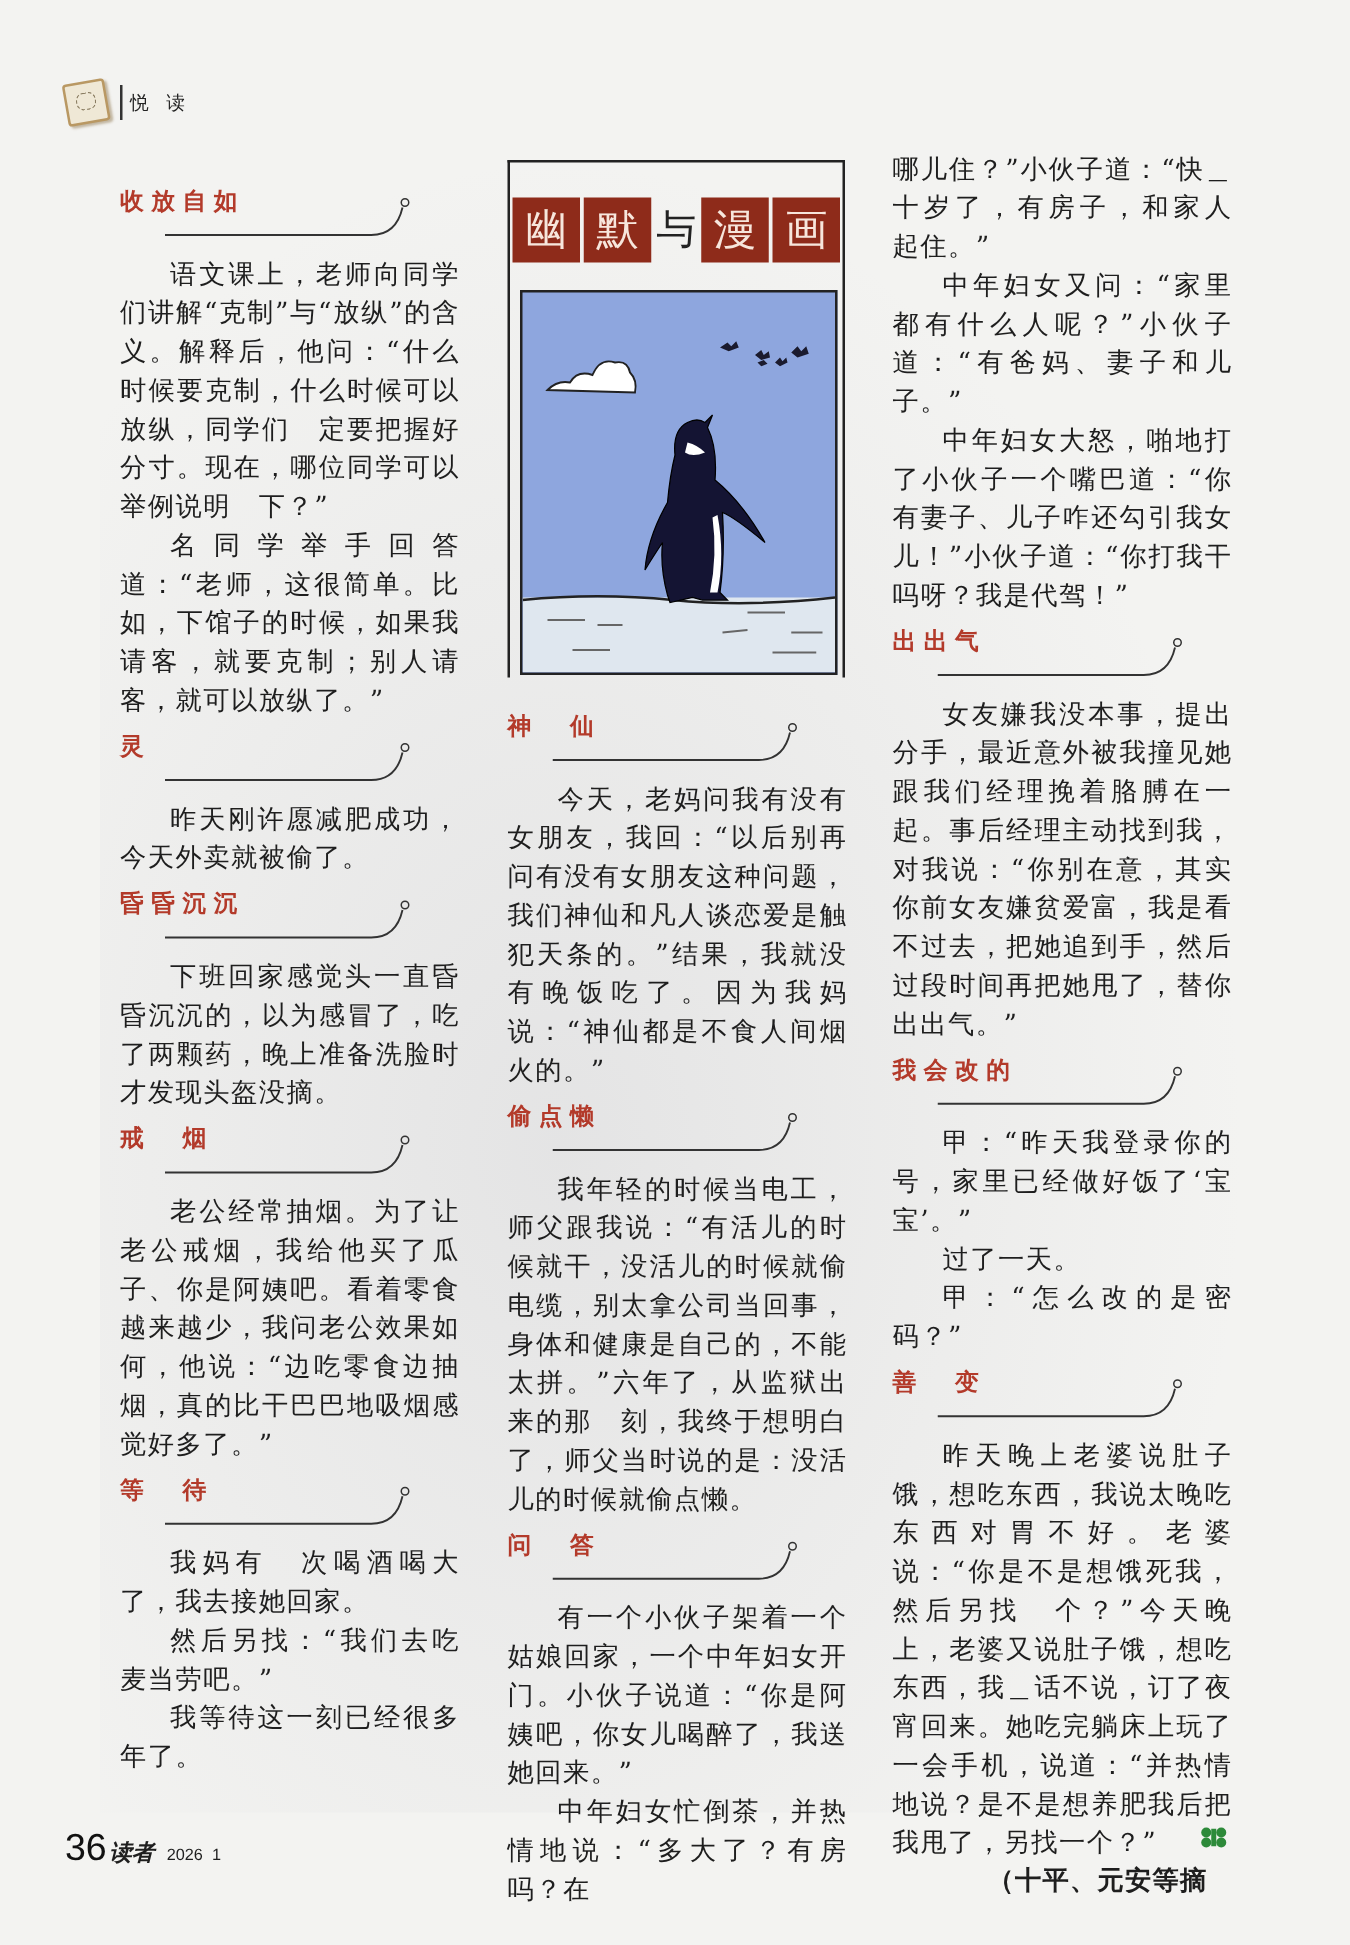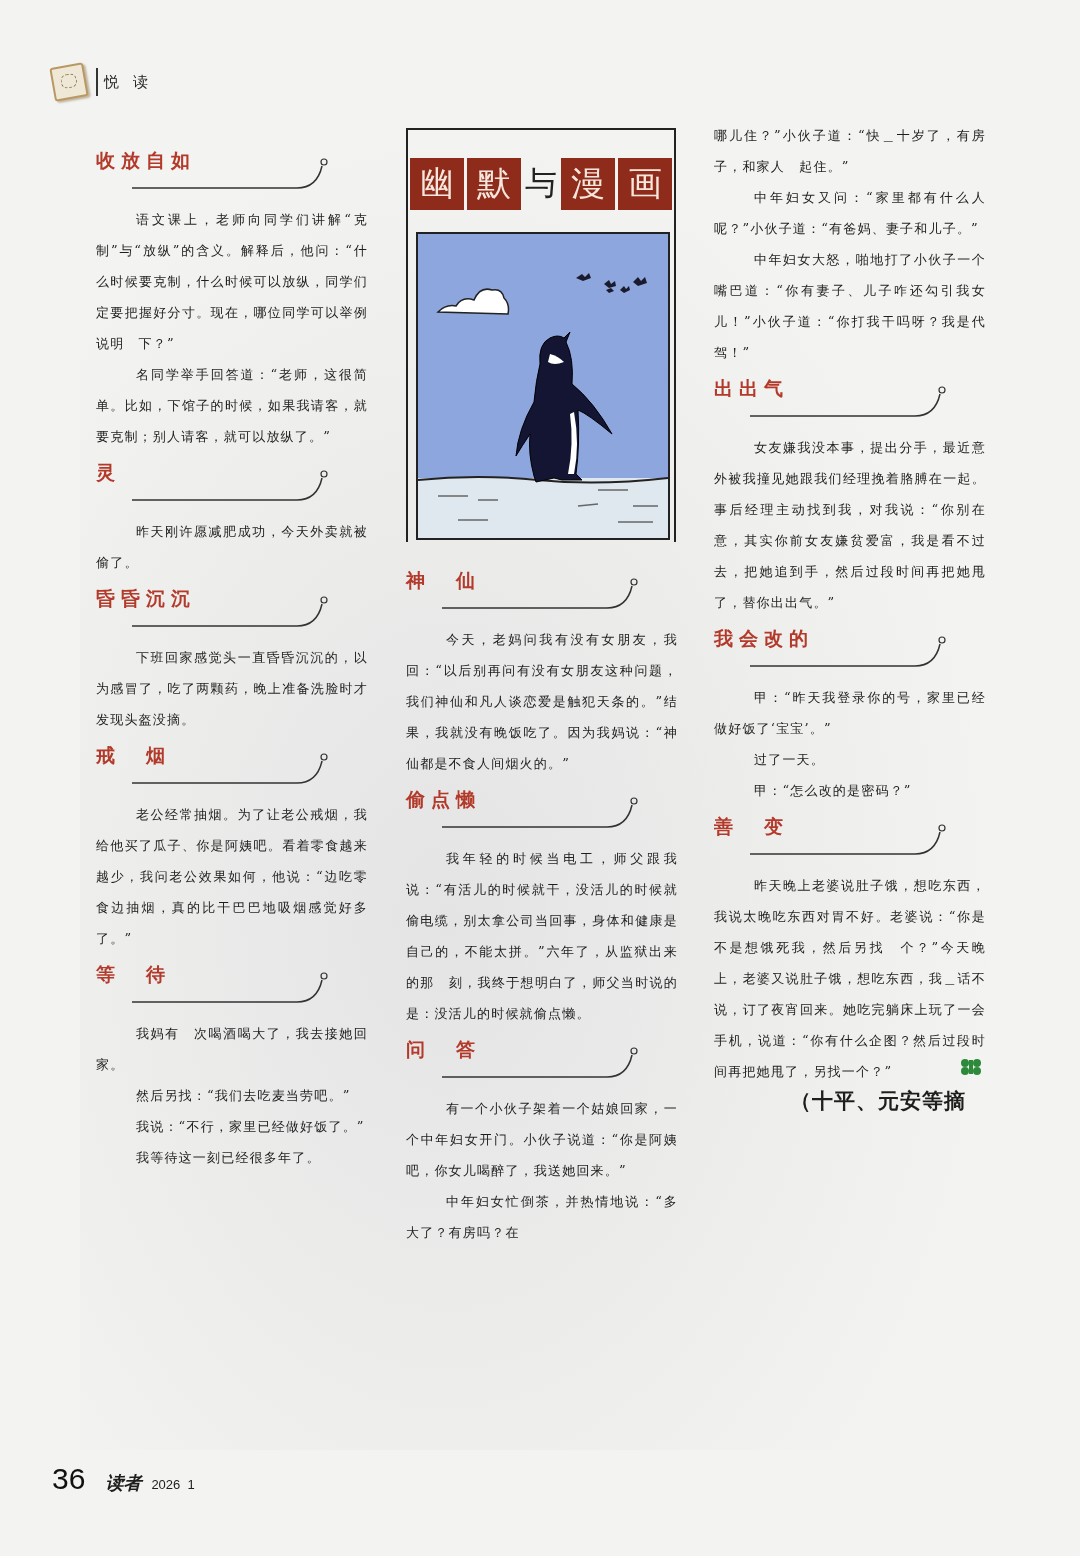--- a/index.html
+++ b/index.html
@@ -22,21 +22,21 @@
   .logo-icon::after { content: ""; position: absolute; left: 7px; top: 7px; width: 14px; height: 12px; border: 1px dashed #8a7d62; border-radius: 6px; }
   .header-bar { width: 2px; height: 28px; background: #333; margin-right: 6px; }
   .header-title { font-family: "DejaVu Sans", sans-serif; font-size: 15px; letter-spacing: 14px; color: #222; }
 
   
   .col { position: absolute; top: 120px; width: 272px; }
   .col-left { left: 96px; }
   .col-mid { left: 406px; }
   .col-right { left: 714px; }
   .para {
-    font-size: 13px; line-height: 31px; letter-spacing: 1.2px; text-align: justify;
+    font-size: 21px; line-height: 31px; letter-spacing: 1.2px; text-align: justify;
     margin: 0; text-indent: 0; white-space: pre-wrap;
   }
   .para.indent { text-indent: 40px; }
   .section-head { position: relative; height: 48px; margin: 8px 0 8px 0; }
   .section-title {
     position: absolute; left: 0; right: 36px; top: 0; text-align: left;
     color: #b33a2a; font-size: 19px; letter-spacing: 6px; font-weight: bold;
   }
   .section-line { position: absolute; left: 36px; top: 0; width: 200px; height: 48px; }
 
@@ -148,21 +148,20 @@
 
   <div class="section-head">
     <div class="section-title">等　待</div>
     <svg class="section-line" viewBox="0 0 200 48">
         <path d="M0 40 H165 Q185 40 190 18" stroke="#333" stroke-width="1.5" fill="none"></path>
         <circle cx="192" cy="14" r="3" stroke="#333" fill="none" stroke-width="1.2"></circle>
       </svg>
   </div>
   <p class="para indent">我妈有　次喝酒喝大了，我去接她回家。</p>
   <p class="para indent">然后另找：“我们去吃麦当劳吧。”</p>
-  <p class="para indent">我说：“不行，家里已经做好饭了。”</p>
   <p class="para indent">我等待这一刻已经很多年了。</p>
 </div>
 
 <div class="col col-mid" style="top:560px;">
   <div class="section-head">
     <div class="section-title">神　仙</div>
     <svg class="section-line" viewBox="0 0 200 48">
         <path d="M0 40 H165 Q185 40 190 18" stroke="#333" stroke-width="1.5" fill="none"></path>
         <circle cx="192" cy="14" r="3" stroke="#333" fill="none" stroke-width="1.2"></circle>
       </svg>
@@ -214,32 +213,32 @@
   <p class="para indent">过了一天。</p>
   <p class="para indent">甲：“怎么改的是密码？”</p>
 
   <div class="section-head">
     <div class="section-title">善　变</div>
     <svg class="section-line" viewBox="0 0 200 48">
         <path d="M0 40 H165 Q185 40 190 18" stroke="#333" stroke-width="1.5" fill="none"></path>
         <circle cx="192" cy="14" r="3" stroke="#333" fill="none" stroke-width="1.2"></circle>
       </svg>
   </div>
-  <p class="para indent">昨天晚上老婆说肚子饿，想吃东西，我说太晚吃东西对胃不好。老婆说：“你是不是想饿死我，然后另找　个？”今天晚上，老婆又说肚子饿，想吃东西，我＿话不说，订了夜宵回来。她吃完躺床上玩了一会手机，说道：“你有什么企图？然后过段时间再把她甩了，另找一个？”</p>
+  <p class="para indent">昨天晚上老婆说肚子饿，想吃东西，我说太晚吃东西对胃不好。老婆说：“你是不是想饿死我，然后另找　个？”今天晚上，老婆又说肚子饿，想吃东西，我＿话不说，订了夜宵回来。她吃完躺床上玩了一会手机，说道：“并热情地说？是不是想养肥我后把我甩了，另找一个？”</p>
   <div style="position:relative; height:34px;">
     <svg style="position:absolute; right:4px; top:-30px;" width="22" height="20" viewBox="0 0 22 20">
       <g fill="#2d8a3a">
           <circle cx="5" cy="6" r="4"></circle>
           <circle cx="17" cy="6" r="4"></circle>
           <circle cx="5" cy="14" r="4"></circle>
           <circle cx="17" cy="14" r="4"></circle>
           <rect x="9" y="3" width="4" height="14"></rect>
         </g>
     </svg>
     <div style="position:absolute; right:20px; top:0; font-family:'DejaVu Sans',sans-serif; font-weight:bold; font-size:21px; letter-spacing:1px;">（十平、元安等摘</div>
   </div>
 </div>
 
 <div style="position:absolute; left:52px; top:1462px; display:flex; align-items:baseline;">
   <span style="font-family:'Liberation Sans',sans-serif; font-size:30px; color:#111;">36</span>
-  <span style="font-family:Liberation Serif, serif; font-style:italic; font-weight:bold; font-size:18px; margin-left:20px;">读者</span>
+  <span style="font-family:Liberation Serif, serif; font-style:italic; font-weight:bold; font-size:18px; margin-left:2px;">读者</span>
   <span style="font-family:'Liberation Sans',sans-serif; font-size:13px; margin-left:10px; white-space:pre;">2026  1</span>
 </div>
 
 </body></html>

